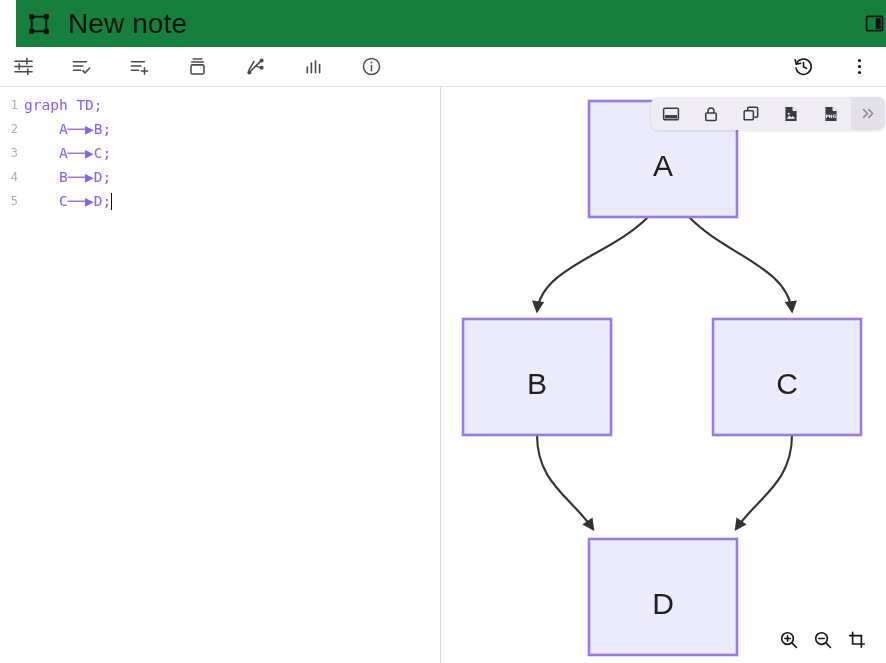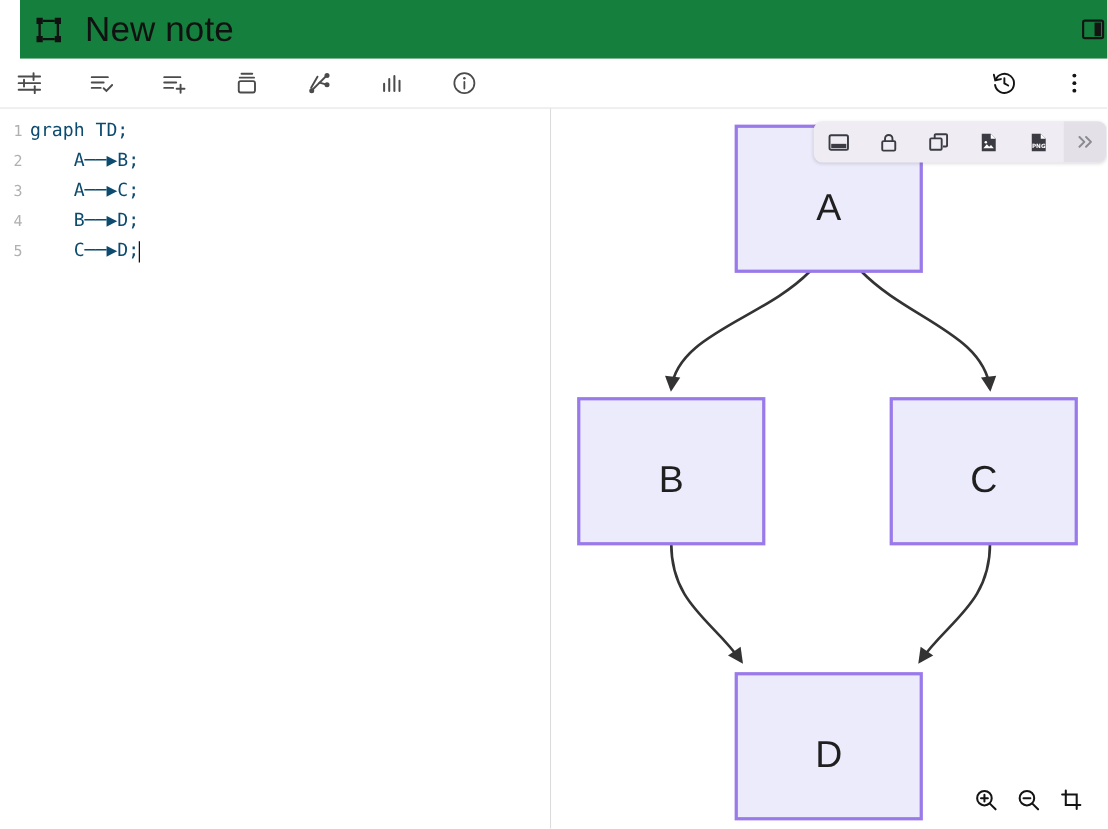--- a/index.html
+++ b/index.html
@@ -148,21 +148,21 @@
   .ln {
     width: 18px;
     text-align: right;
     color: #b0b0b0;
     font-size: 12px;
     flex: none;
     padding-right: 6px;
     user-select: none;
   }
   .code-txt {
-    color: #0c4a6e;
+    color: #8b5cf6;
     position: relative;
   }
   .caret {
     display: inline-block;
     width: 1px;
     height: 17px;
     background: #111;
     vertical-align: -3px;
     margin-left: 0px;
   }

